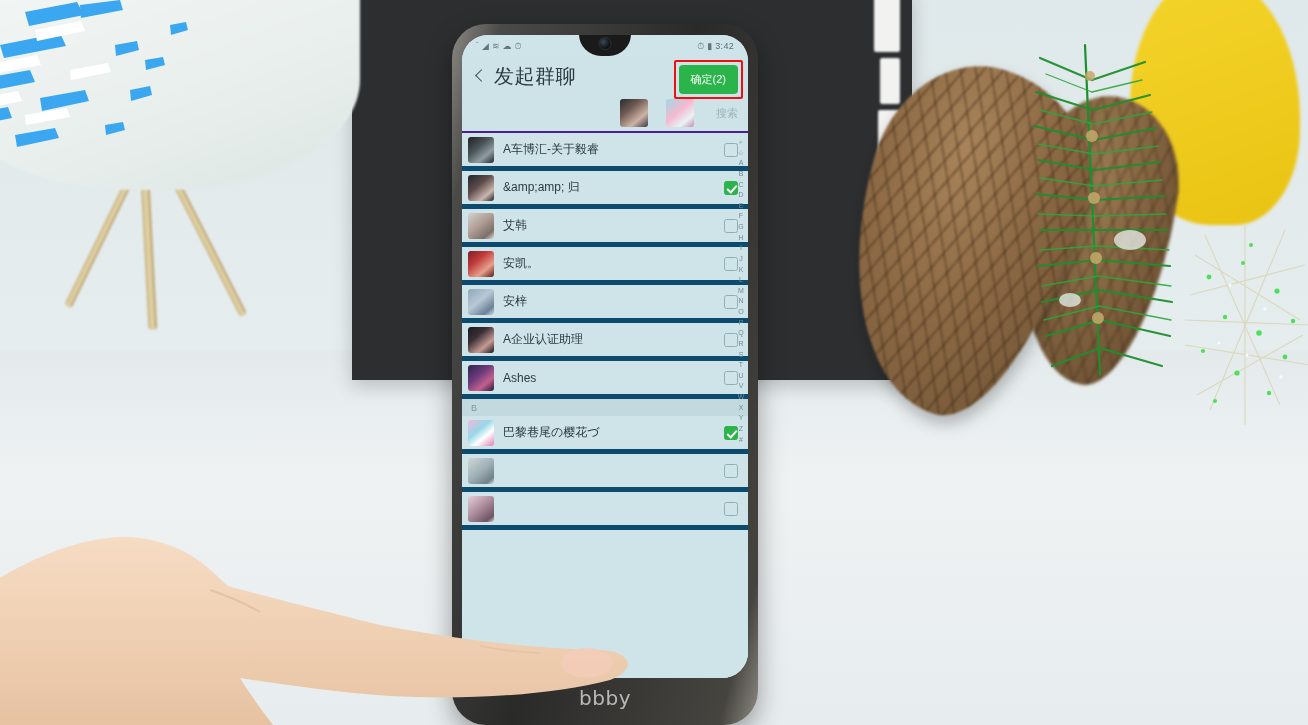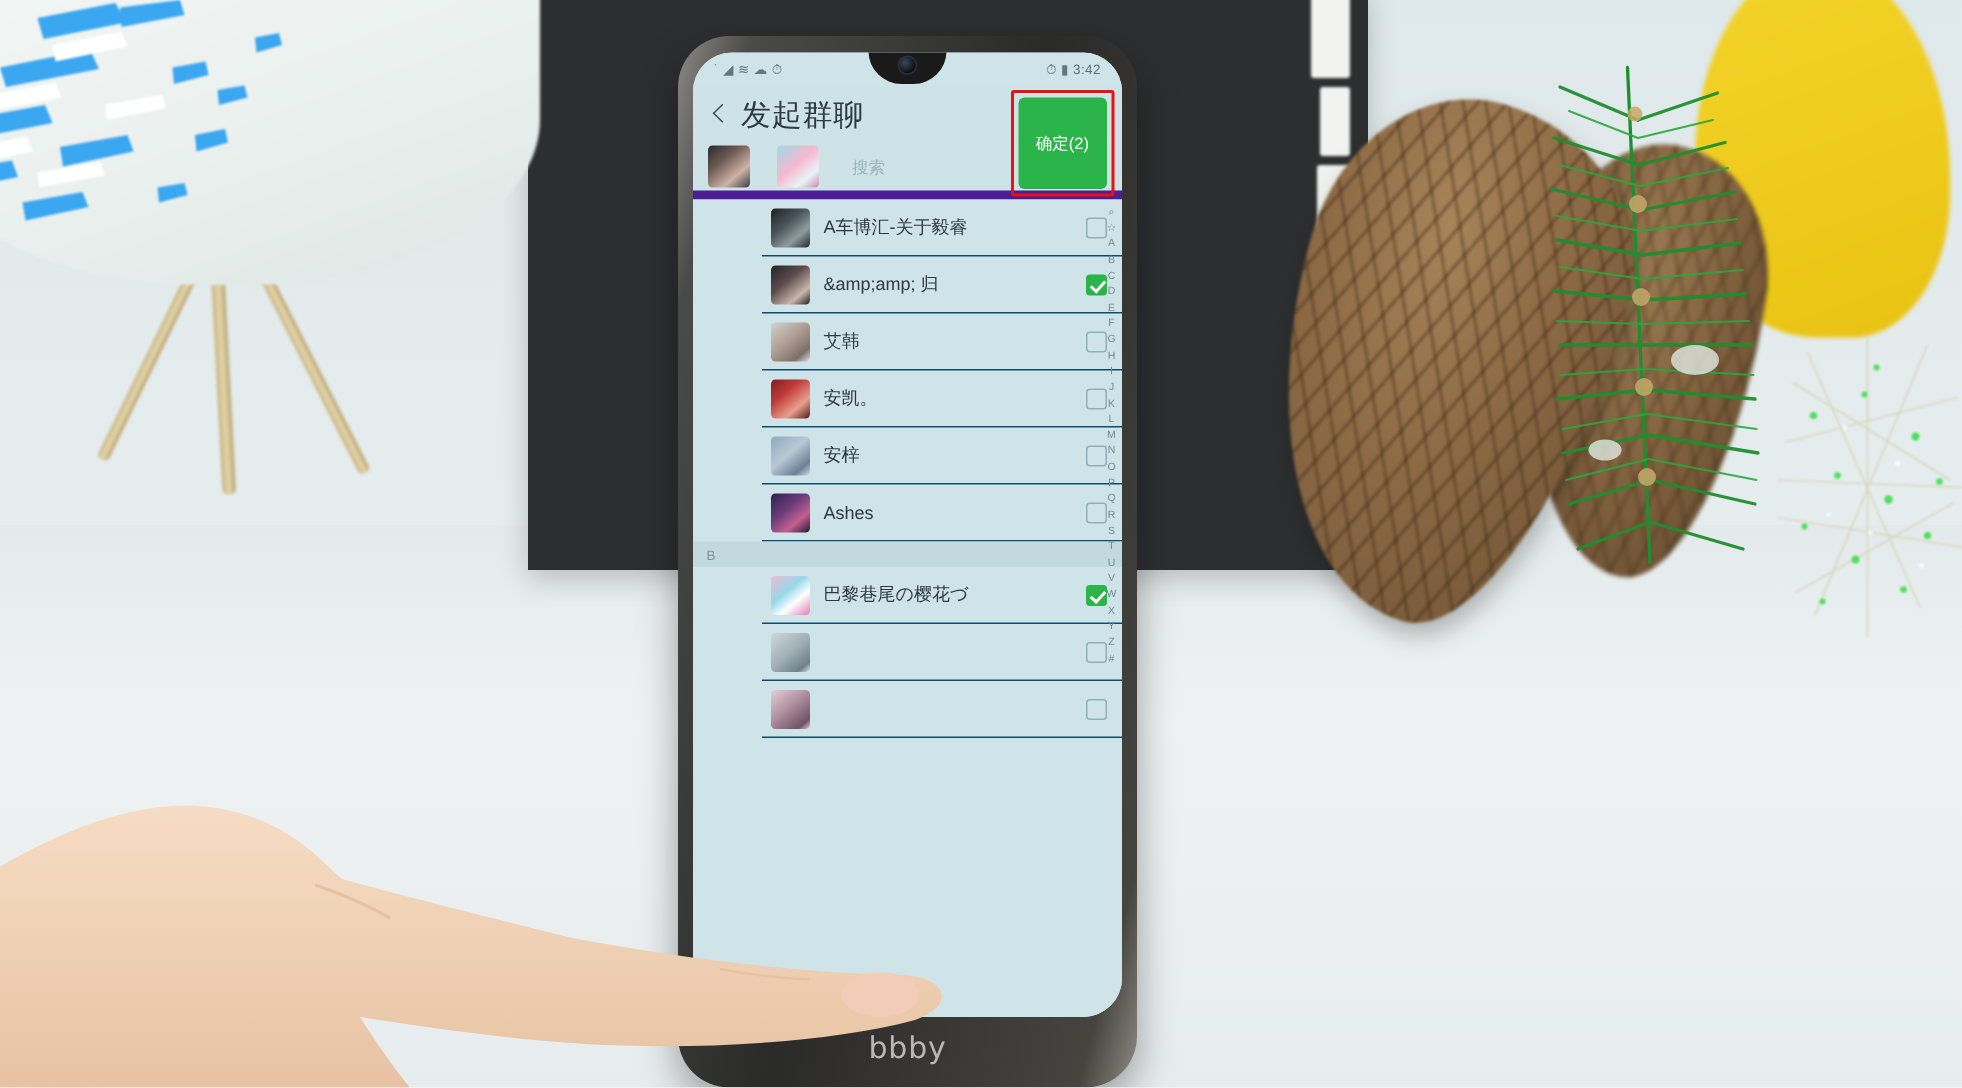--- a/index.html
+++ b/index.html
@@ -218,34 +218,35 @@
   .confirm-wrap {
     position: absolute; right: 5px; top: 3px;
     padding: 3px;
     border: 2.5px solid #ee0f0f;
     border-radius: 2px;
   }
   .confirm-btn {
     background: #2bb44a;
     color: #ffffff;
     font-size: 11px;
-    padding: 23px 12px;
+    padding: 7px 12px;
     border: none;
     border-radius: 4px;
     cursor: pointer;
     font-family: "Liberation Sans", sans-serif;
     white-space: nowrap;
   }
 
   .searchrow {
     flex: 0 0 38px;
     display: flex; align-items: center;
     padding: 0 10px; gap: 18px;
     background: #cde3e7;
-    border-bottom: 6px solid #4c1d95;
+    border-bottom: 2px solid #4c1d95;
+    justify-content: flex-end;
   }
   .sel-avatar {
     width: 28px; height: 28px; border-radius: 3px;
     flex: 0 0 28px;
     background-size: cover;
   }
   .av-a { background: linear-gradient(140deg,#2a2a30 0%,#6d5a52 35%,#cdb2a6 70%,#3b3b42 100%); }
   .av-b { background: linear-gradient(140deg,#9fd9e6 0%,#f6b8d0 45%,#e8f4f7 75%,#c98bb2 100%); }
   .search-placeholder { font-size: 11px; color: #9bb3ba; padding-left: 4px; }
 
@@ -260,23 +261,22 @@
     display: flex; align-items: center;
     padding-left: 9px;
     font-size: 9px; color: #7d969d;
     background: #c2dadf;
   }
   .contact-row {
     height: 38px;
     display: flex; align-items: center;
     padding: 0 10px 0 6px;
     gap: 9px;
-    border-bottom: 1px solid #0c4a6e;
+    border-bottom: 5px solid #0c4a6e;
     cursor: pointer;
-    margin-left: 46px;
   }
   .c-avatar {
     width: 26px; height: 26px; flex: 0 0 26px;
     border-radius: 3px;
   }
   .c-name {
     flex: 1 1 auto;
     font-size: 12px; color: #2b3a40;
     white-space: nowrap; overflow: hidden; text-overflow: ellipsis;
   }
@@ -537,20 +537,25 @@
             <div class="c-name">安凯。</div>
             <div class="c-check"></div>
           </div>
 
           <div class="contact-row">
             <div class="c-avatar g6"></div>
             <div class="c-name">安梓</div>
             <div class="c-check"></div>
           </div>
 
+          <div class="contact-row">
+            <div class="c-avatar g7"></div>
+            <div class="c-name">A企业认证助理</div>
+            <div class="c-check"></div>
+          </div>
 
           <div class="contact-row">
             <div class="c-avatar g8"></div>
             <div class="c-name">Ashes</div>
             <div class="c-check"></div>
           </div>
 
           <div class="sec-header">B</div>
 
           <div class="contact-row">

